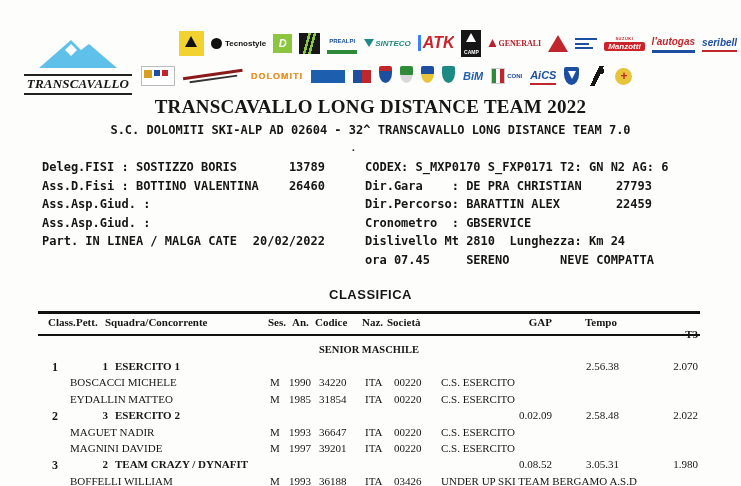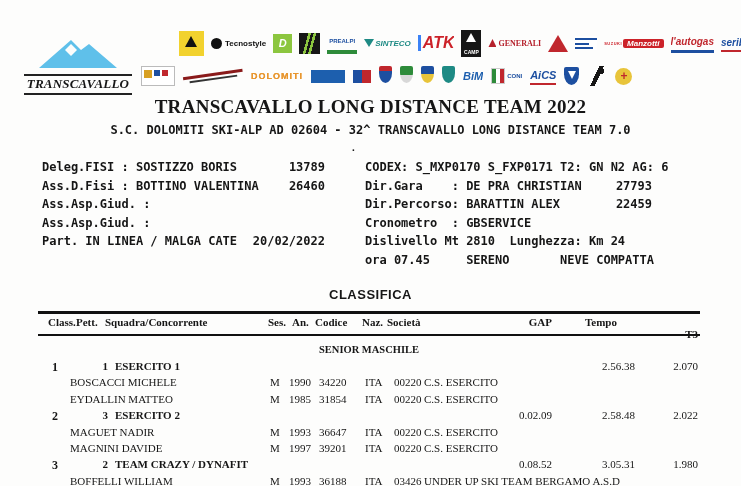--- a/index.html
+++ b/index.html
@@ -30,21 +30,21 @@
   .lg-atk{height:16px;font-size:16px;color:#cc2229;border-left:3px solid #3b82f6;padding-left:2px;font-style:italic;}
   .lg-camp{width:20px;height:25px;background:#161616;color:#fff;font-size:5px;align-items:flex-end;padding-bottom:2px;position:relative;}
   .lg-camp::before{content:"";position:absolute;top:3px;left:5px;border-left:5px solid transparent;border-right:5px solid transparent;border-bottom:9px solid #fff;}
   .lg-generali{height:14px;font-size:8px;color:#b5212c;font-family:"Liberation Serif",serif;gap:2px;}
   .lg-generali::before{content:"";width:8px;height:8px;background:#b5212c;clip-path:polygon(50% 0,100% 100%,0 100%);}
   .lg-tri{width:0;height:0;border-left:10px solid transparent;border-right:10px solid transparent;border-bottom:17px solid #c0272d;position:relative;}
   .lg-blue{width:22px;height:14px;background:
       linear-gradient(#1d4fa0 0 0) 0 2px/22px 2px no-repeat,
       linear-gradient(#1d4fa0 0 0) 0 7px/14px 2px no-repeat,
       linear-gradient(#1d4fa0 0 0) 0 11px/18px 2px no-repeat,#fff;}
-  .lg-manzotti{flex-direction:row;gap:1px;}
+  .lg-manzotti{flex-direction:column;gap:1px;}
   .lg-manzotti .sz{font-size:4px;color:#cc2229;letter-spacing:.5px;}
   .lg-manzotti .mz{background:#cc2229;color:#fff;font-size:8px;font-style:italic;padding:0 4px;border-radius:2px;}
   .lg-autogas{height:16px;font-size:10px;color:#c0272d;border-bottom:3px solid #1d4fa0;font-style:italic;}
   .lg-seribell{height:16px;font-size:10px;color:#1d4fa0;font-style:italic;border-bottom:2px solid #c0272d;}
   .lg-flags{width:32px;height:18px;border:1px solid #bbb;background:
       linear-gradient(#d8a022 0 0) 2px 3px/8px 8px no-repeat,
       linear-gradient(#1d4fa0 0 0) 12px 3px/6px 6px no-repeat,
       linear-gradient(#c0272d 0 0) 20px 3px/6px 6px no-repeat,#fff;}
   .lg-script{width:60px;height:18px;transform:rotate(-8deg);background:
       linear-gradient(#8a1a1a 0 0) 0 6px/60px 3px no-repeat,
@@ -97,22 +97,22 @@
   .h-naz{left:324px;} .h-societa{left:349px;}
   .h-gap{right:148px;} .h-tempo{right:83px;} .h-t3{right:2px;margin-top:12px;}
   .cat{text-align:center;font-weight:bold;font-size:10.5px;margin:8px 0 5px;}
   .trow{position:relative;height:16.4px;}
   .c{position:absolute;top:0;white-space:pre;}
   .c-rank{left:14px;font-weight:bold;font-size:12px;}
   .c-pett{left:48px;width:22px;text-align:right;font-weight:bold;}
   .c-team{left:77px;font-weight:bold;}
   .c-name{left:32px;}
   .c-ses{left:232px;} .c-an{left:251px;} .c-cod{left:281px;}
-  .c-naz{left:327px;} .c-scode{left:356px;} .c-soc{left:386px;}
-  .c-gap{right:148px;} .c-tempo{right:65px;margin-left:8px;} .c-t3{right:2px;}
+  .c-naz{left:327px;} .c-scode{left:356px;} .c-soc{left:403px;}
+  .c-gap{right:148px;} .c-tempo{right:81px;margin-left:8px;} .c-t3{right:2px;}
 </style>
 </head>
 <body>
 
 <div class="page">
 
   <div class="transcavallo">
     <svg width="82" height="36" viewBox="0 0 82 36">
       <path d="M2 34 L34 6 L44 16 L52 10 L80 34 Z" fill="#5fc0ea"></path>
       <path d="M34 10 L40 16 L34 22 L28 16 Z" fill="#fdfdfc"></path>

